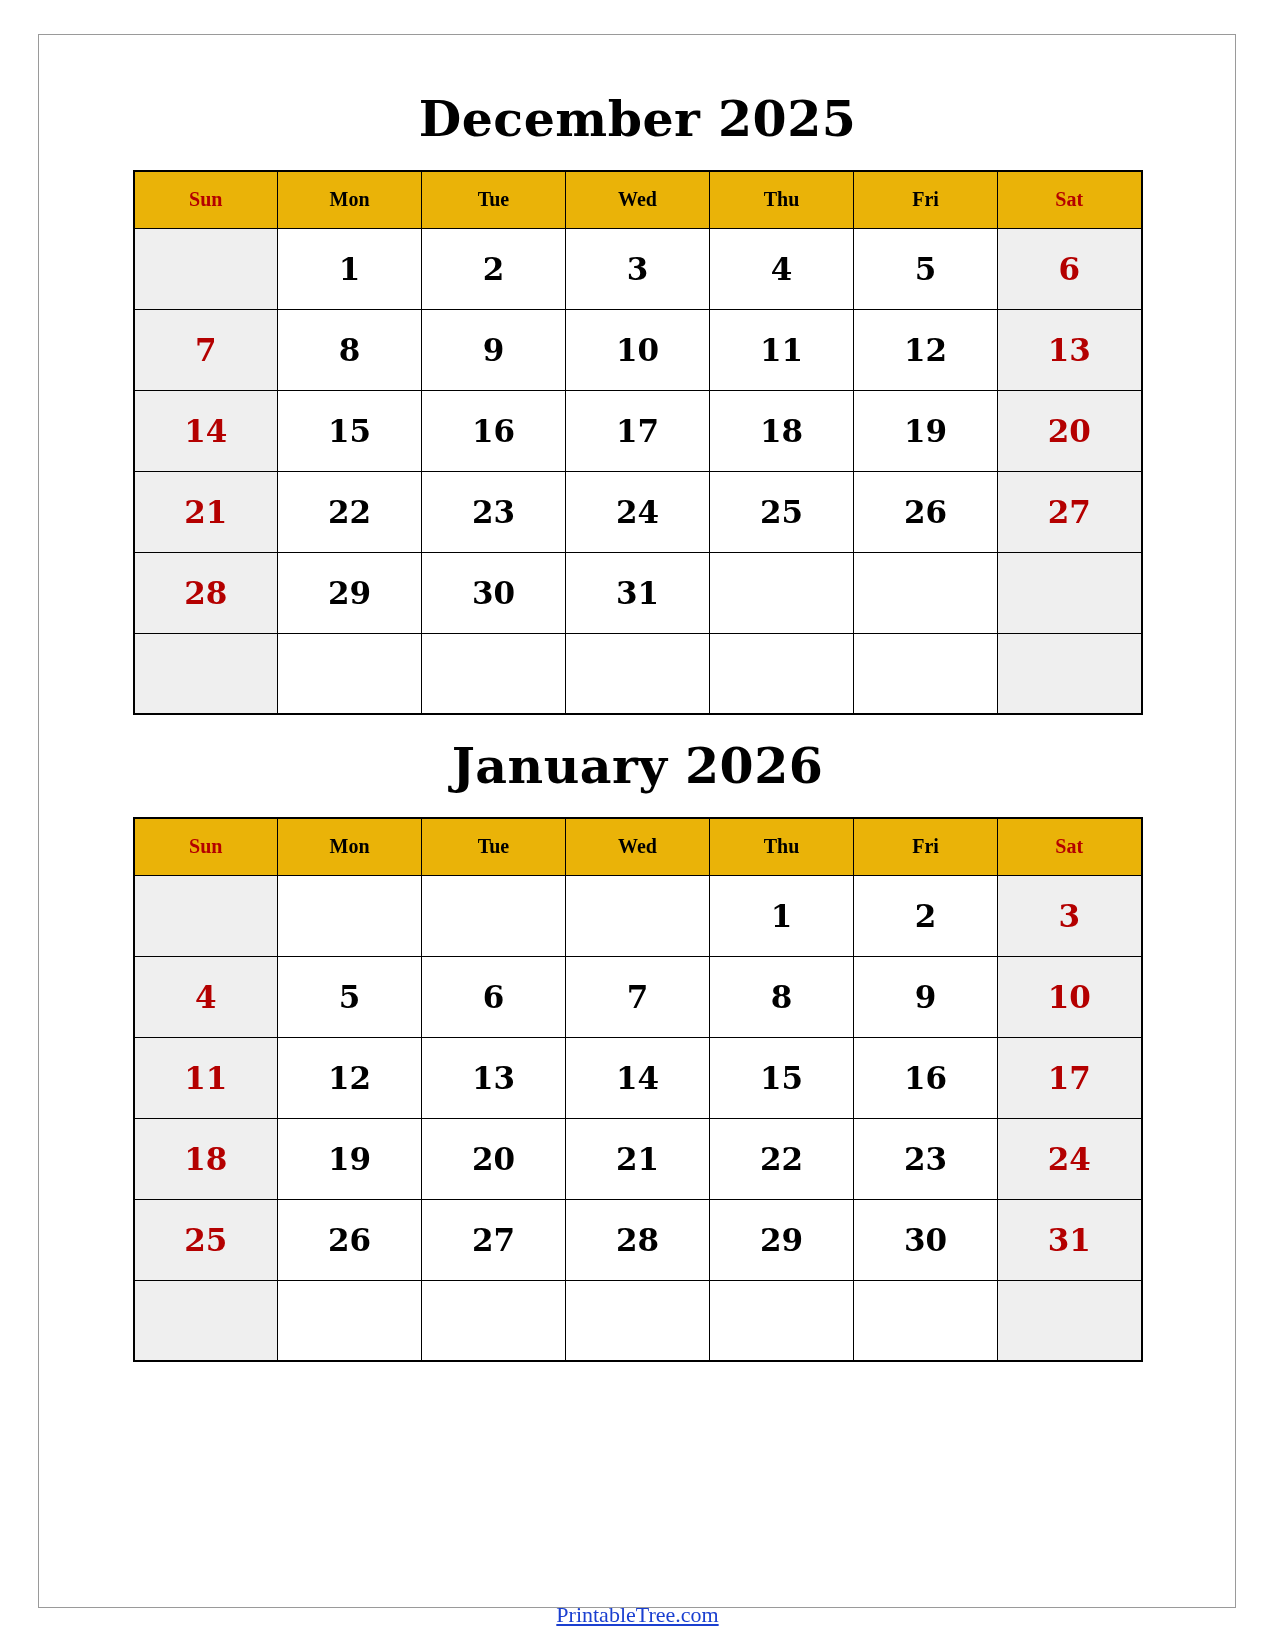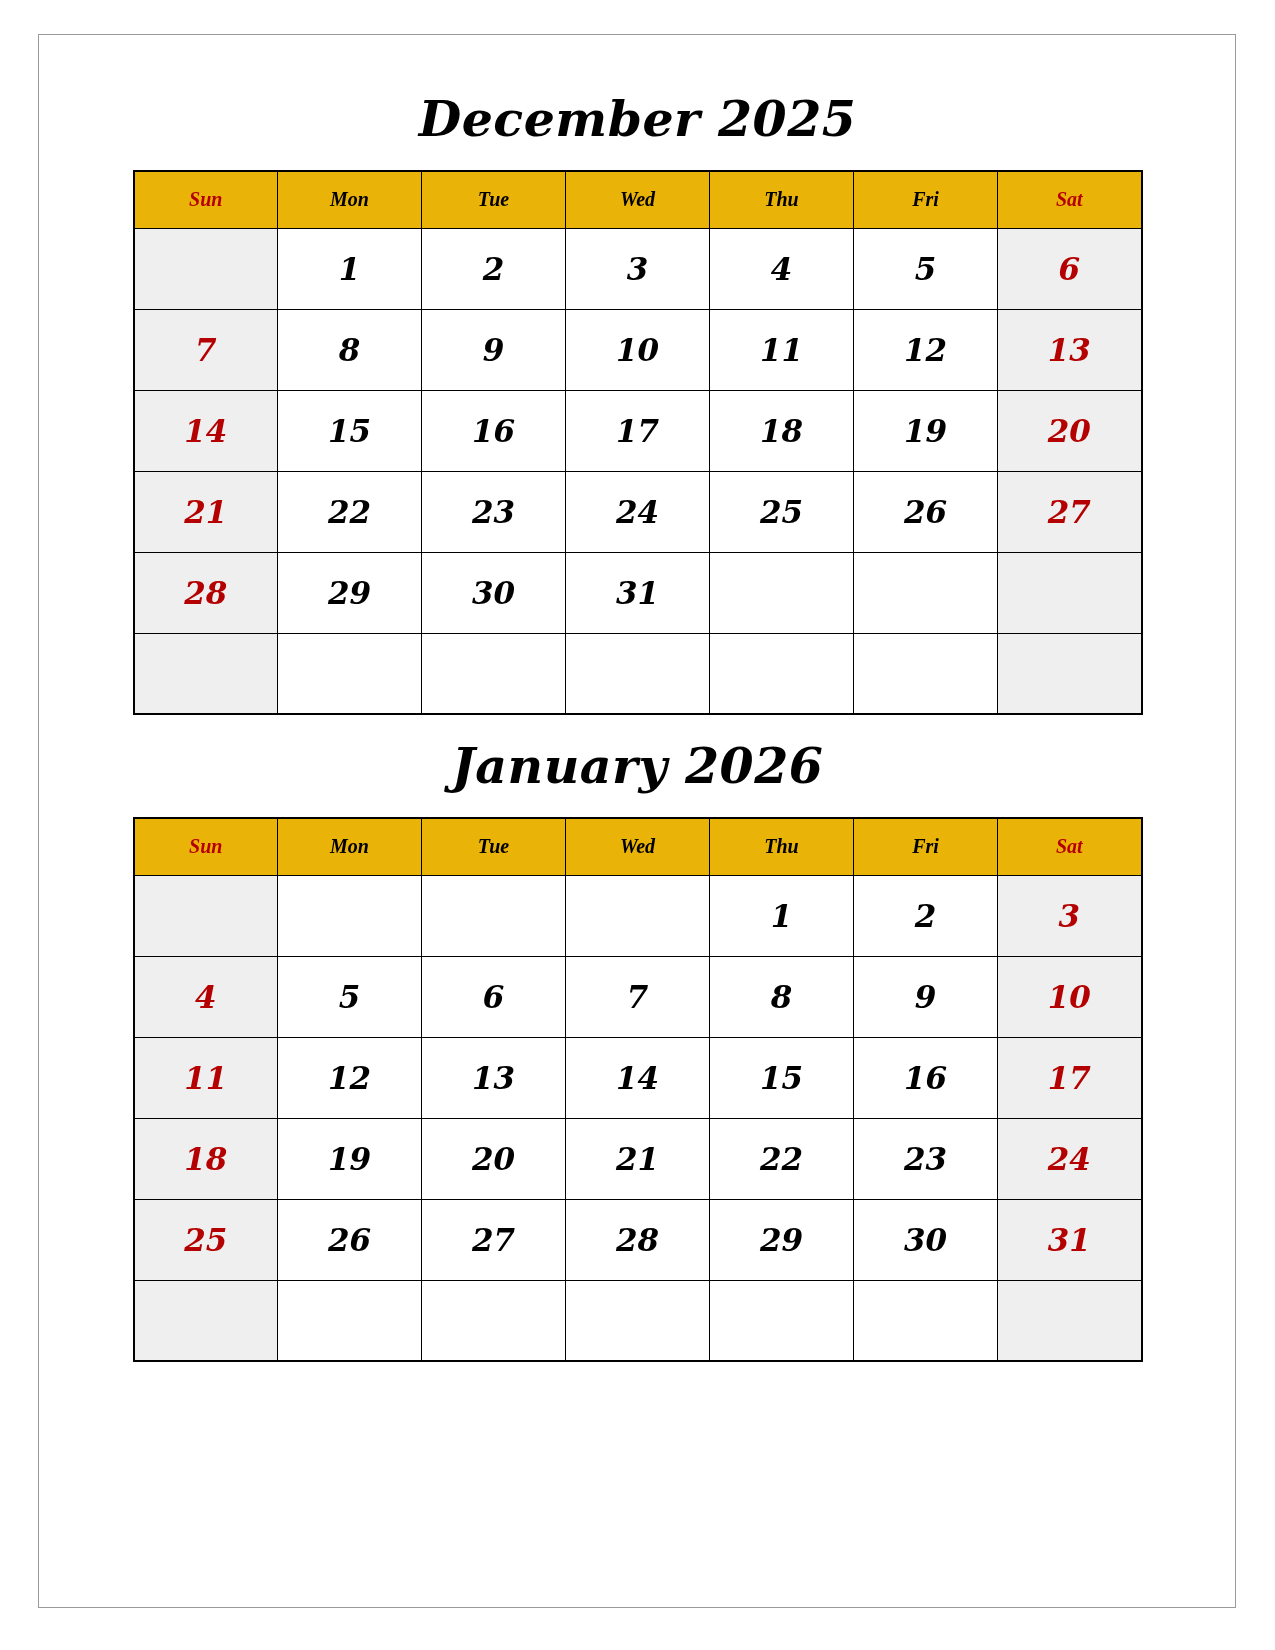--- a/index.html
+++ b/index.html
@@ -12,21 +12,20 @@
     height: 1650px;
     font-family: "Liberation Sans", sans-serif;
     color: #000000;
   }
   .page {
     position: relative;
     width: 1275px;
     height: 1650px;
     box-sizing: border-box;
     padding: 30px 30px 0 30px;
-    font-style: italic;
   }
   .page-border {
     position: absolute;
     left: 38px;
     top: 34px;
     width: 1198px;
     height: 1574px;
     border: 1px solid #9a9a9a;
     box-sizing: border-box;
   }
@@ -251,13 +250,16 @@
             <td></td>
             <td></td>
             <td class="empty-weekend"></td>
           </tr>
         </tbody>
       </table>
     </div>
 
   </div>
 
+  <div class="footer">
+    <a href="#">PrintableTree.com</a>
+  </div>
 </div>
 
 </body></html>

